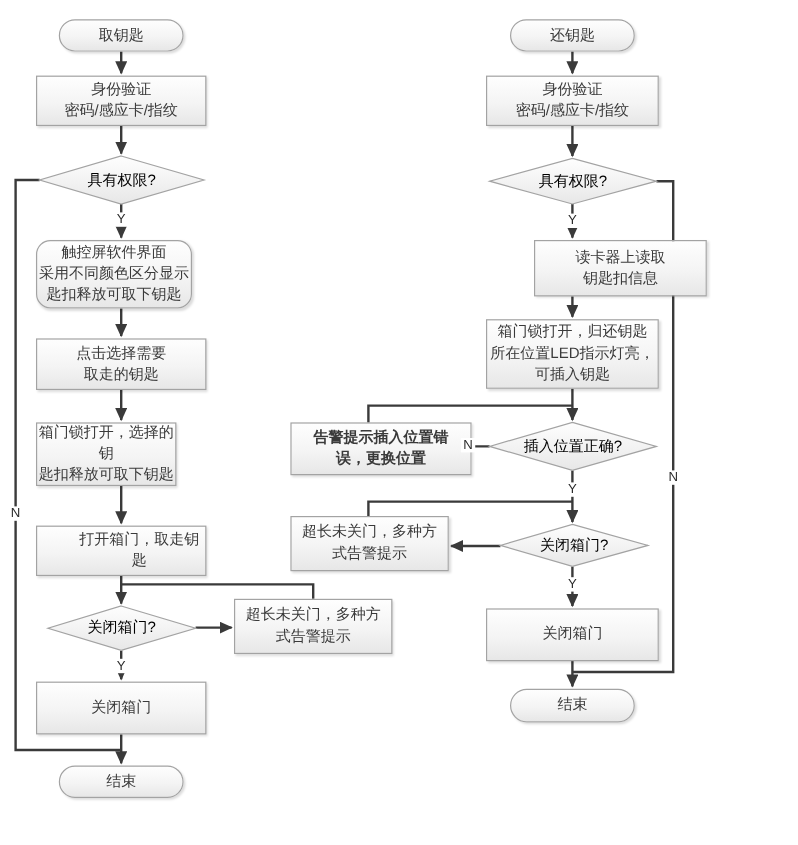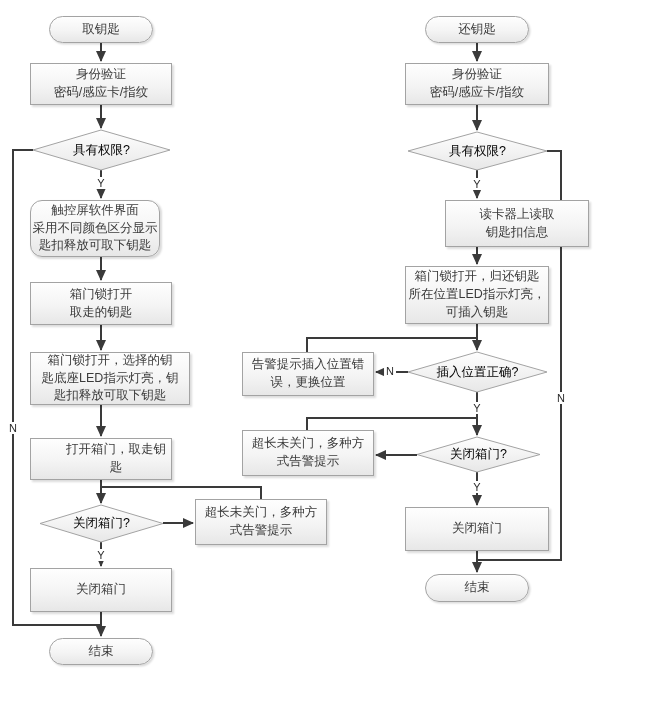--- a/index.html
+++ b/index.html
@@ -93,27 +93,26 @@
 
   <div class="dtext" style="left:33px;top:130px;width:137px;height:40px;">具有权限?</div>
 
   <div class="node" style="left:30px;top:200px;width:130px;height:57px;border-radius:12px;">
     <div>触控屏软件界面</div>
     <div>采用不同颜色区分显示</div>
     <div>匙扣释放可取下钥匙</div>
   </div>
 
   <div class="node" style="left:30px;top:282px;width:142px;height:43px;">
-    <div>箱门锁打开</div>
+    <div>点击选择需要</div>
     <div>取走的钥匙</div>
   </div>
 
-  <div class="node" style="left:30px;top:352px;width:160px;height:53px;">
+  <div class="node" style="left:30px;top:352px;width:117px;height:53px;">
     <div>箱门锁打开，选择的钥</div>
-    <div>匙底座LED指示灯亮，钥</div>
     <div>匙扣释放可取下钥匙</div>
   </div>
 
   <div class="node" style="left:30px;top:438px;width:142px;height:42px;padding-left:30px;">
     <div>打开箱门，取走钥匙</div>
   </div>
 
   <div class="dtext" style="left:40px;top:505px;width:123px;height:37px;">关闭箱门?</div>
 
   <div class="node" style="left:195px;top:499px;width:132px;height:46px;">
@@ -146,21 +145,21 @@
   </div>
 
   <div class="node" style="left:405px;top:266px;width:144px;height:58px;">
     <div>箱门锁打开，归还钥匙</div>
     <div>所在位置LED指示灯亮，</div>
     <div>可插入钥匙</div>
   </div>
 
   <div class="dtext" style="left:408px;top:352px;width:139px;height:40px;">插入位置正确?</div>
 
-  <div class="node" style="left:242px;top:352px;width:132px;height:44px;">
+  <div class="node" style="left:242px;top:352px;width:151px;height:44px;font-weight:bold;">
     <div>告警提示插入位置错</div>
     <div>误，更换位置</div>
   </div>
 
   <div class="dtext" style="left:417px;top:437px;width:123px;height:35px;">关闭箱门?</div>
 
   <div class="node" style="left:242px;top:430px;width:132px;height:46px;">
     <div>超长未关门，多种方</div>
     <div>式告警提示</div>
   </div>

